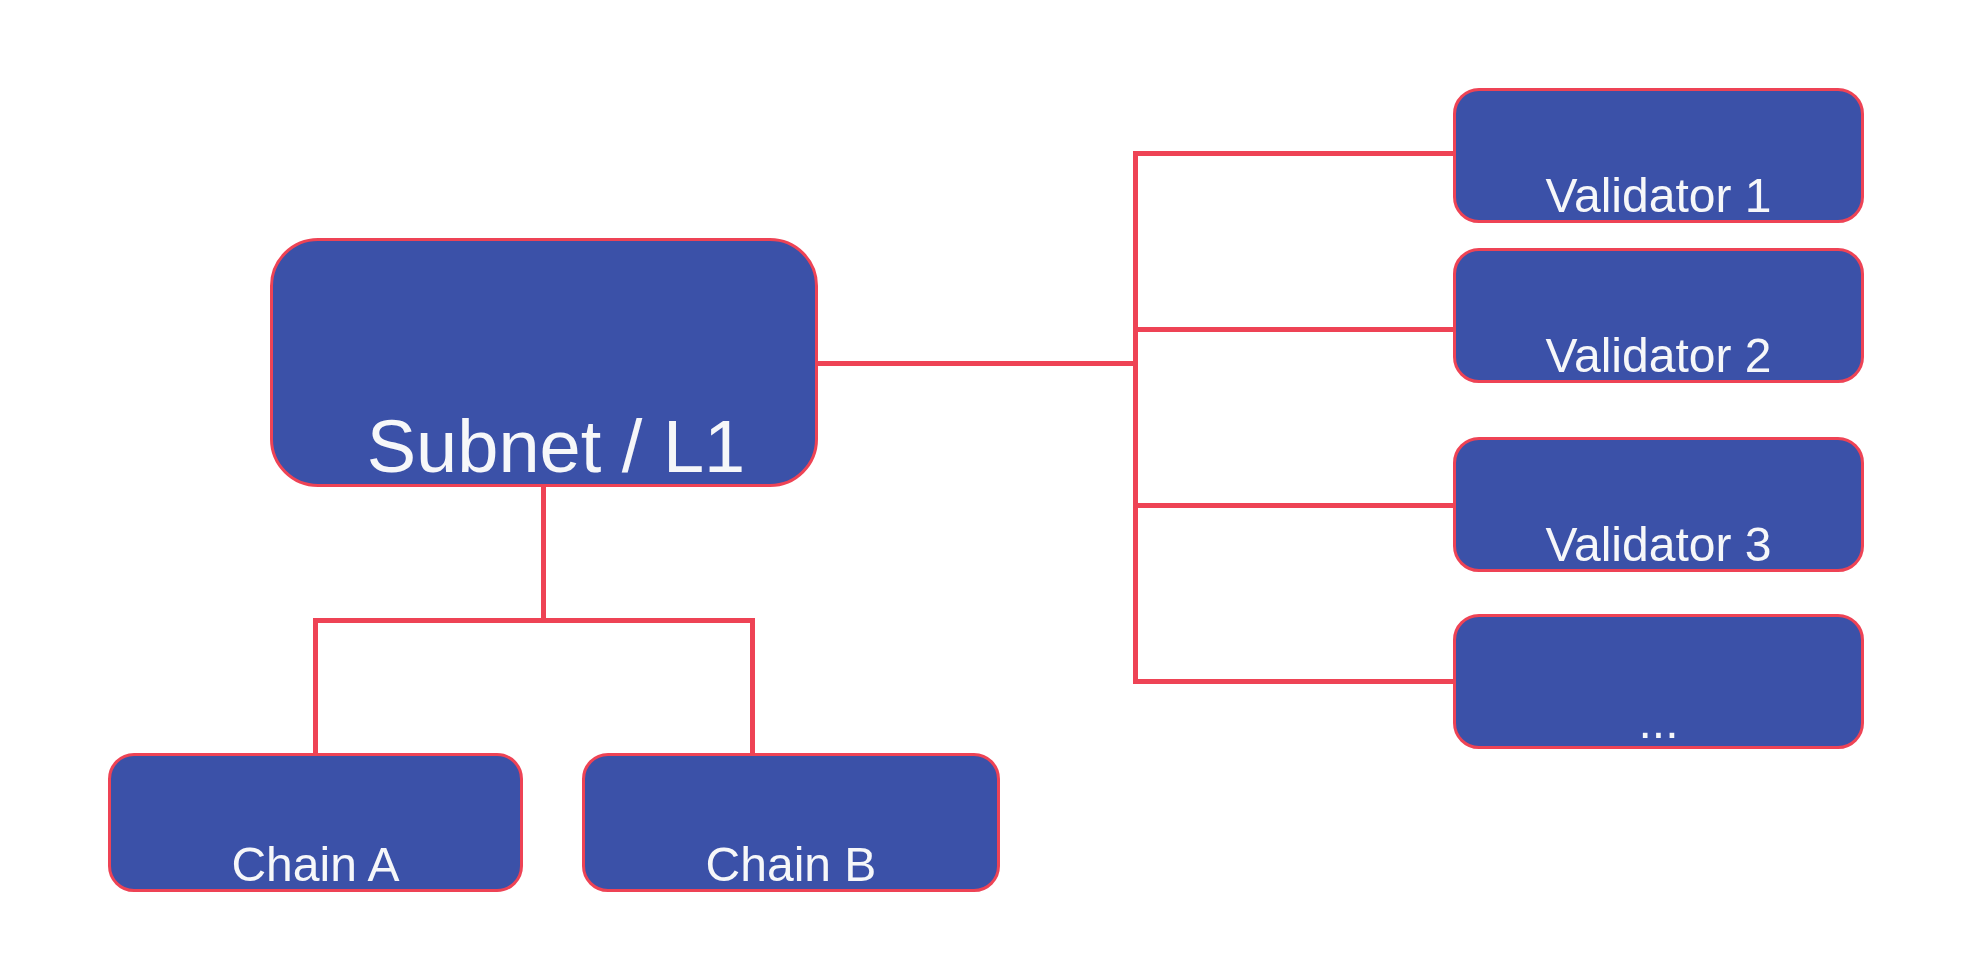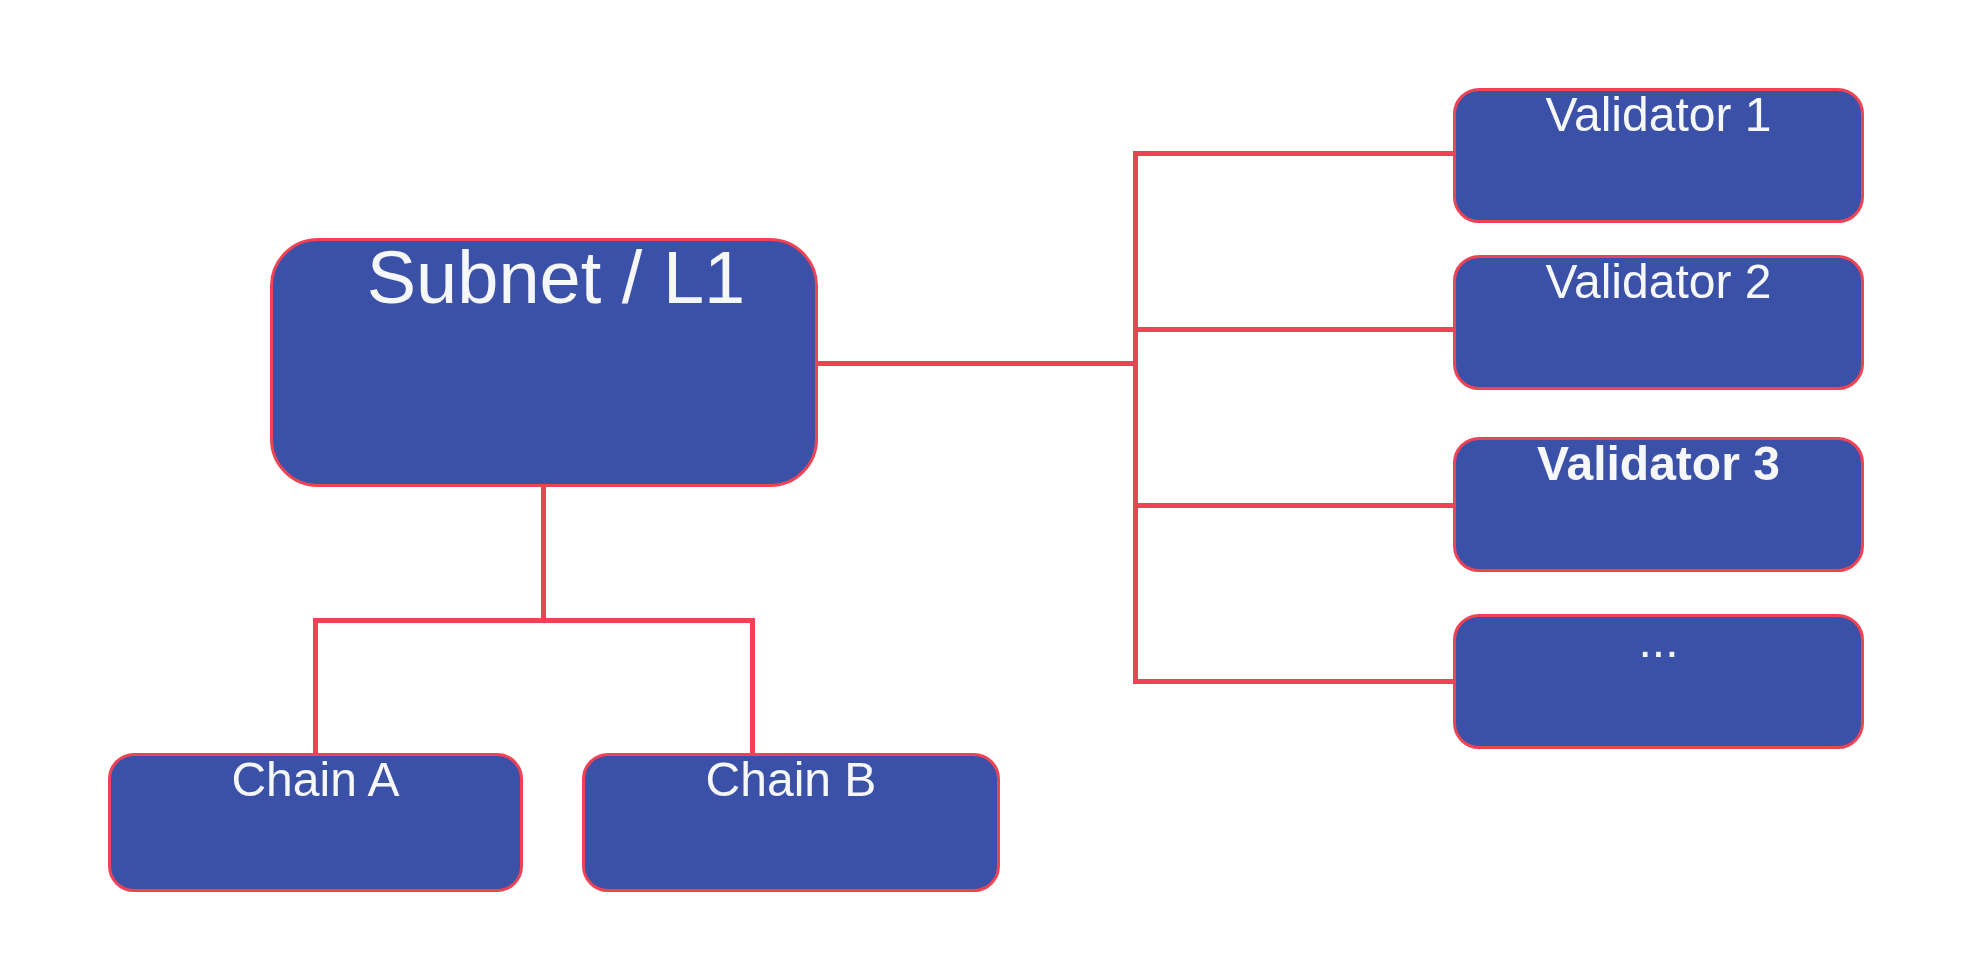--- a/index.html
+++ b/index.html
@@ -20,21 +20,21 @@
     background: var(--connector, #ee4355);
   }
   .line.v { width: 5px; }
   .line.h { height: 5px; }
   .node {
     position: absolute;
     box-sizing: border-box;
     background: var(--node-fill, #3b51a8);
     border: 3px solid var(--node-border, #ee4355);
     display: flex;
-    align-items: flex-start;
+    align-items: flex-end;
     justify-content: center;
     color: var(--label-text, #f6f7f9);
   }
   .node-subnet {
     left: 270px; top: 238px; width: 548px; height: 249px;
     border-radius: 48px;
     font-size: 74px;
     padding-left: 24px;
   }
   .node-chain {
@@ -80,25 +80,25 @@
   </div>
 
   <div class="node node-chain node-chain-b">
     <span class="node-label">Chain B</span>
   </div>
 
   <div class="node node-validator" style="top:88px;">
     <span class="node-label">Validator 1</span>
   </div>
 
-  <div class="node node-validator" style="top:255px;">
+  <div class="node node-validator" style="top:248px;">
     <span class="node-label">Validator 2</span>
   </div>
 
-  <div class="node node-validator" style="top:437px;font-weight:bold;">
+  <div class="node node-validator" style="top:437px;">
     <span class="node-label">Validator 3</span>
   </div>
 
   <div class="node node-validator" style="top:614px;">
     <span class="node-label">...</span>
   </div>
 
 </div>
 
 </body></html>

